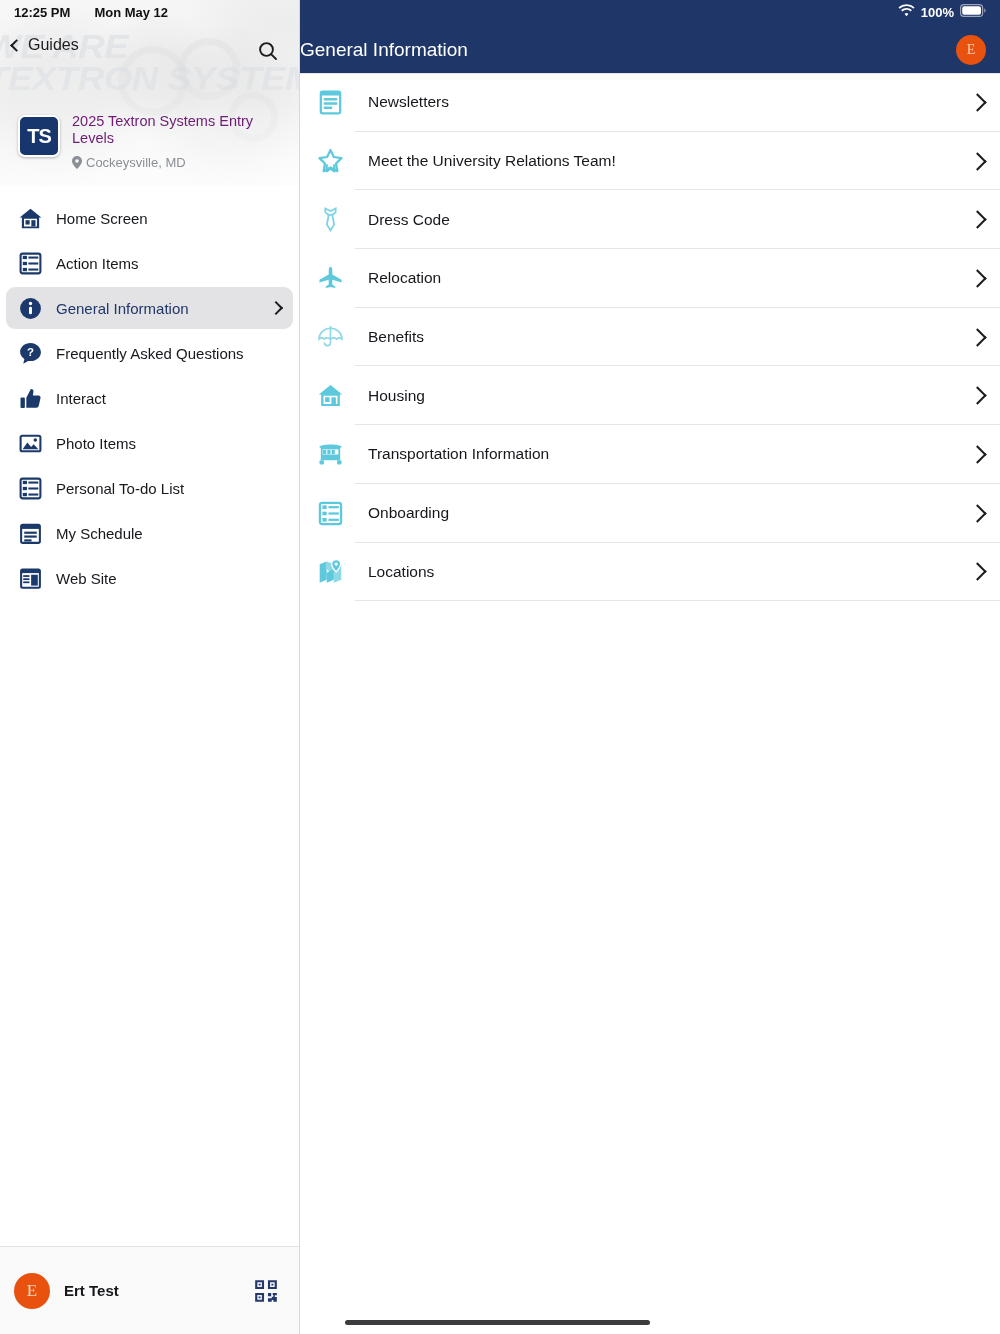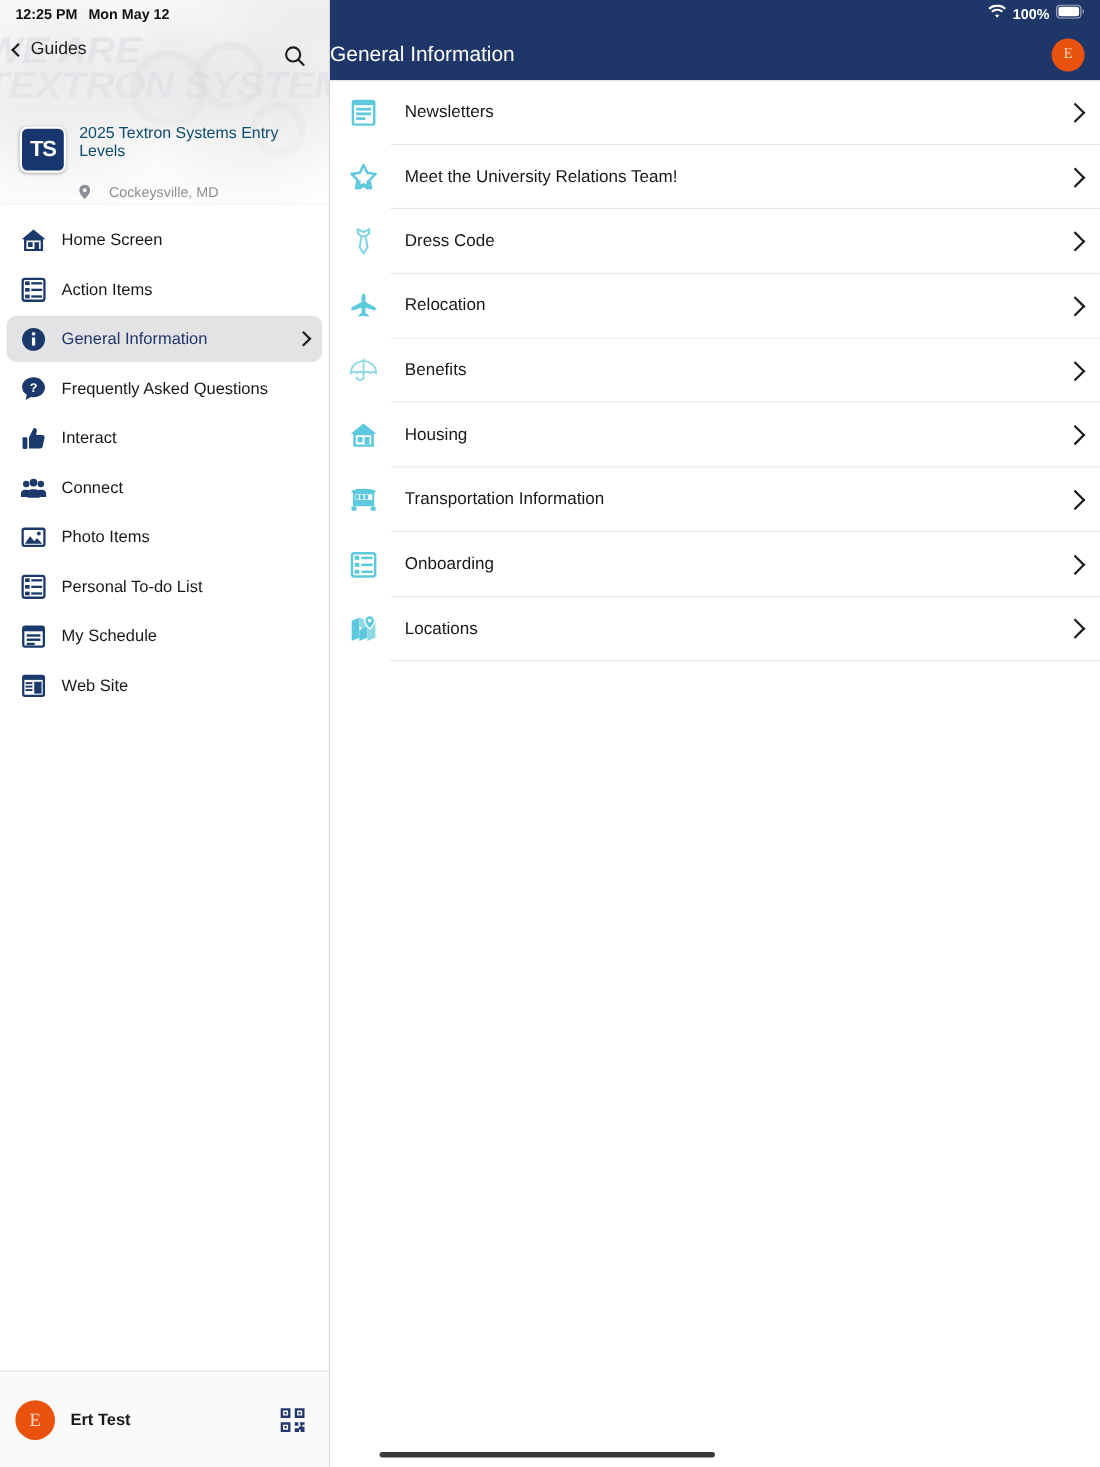--- a/index.html
+++ b/index.html
@@ -54,21 +54,21 @@
     color: rgba(120,132,150,.42);
     white-space: nowrap;
     font-family: "Liberation Sans", sans-serif;
     transform: scaleX(1.08);
     transform-origin: left top;
   }
   .hero-wordmark .l2 { display:block; }
 
   .sb-statusbar {
     position: absolute; top: 0; left: 0; right: 0; height: 24px;
-    display: flex; align-items: center; gap: 10px;
+    display: flex; align-items: center; gap: 24px;
     padding-left: 14px;
     font-size: 13px; font-weight: 700; color: #111;
     z-index: 5;
   }
   .sb-navrow {
     position: absolute; top: 36px; left: 0; right: 0; height: 40px;
     display: flex; align-items: flex-start; justify-content: space-between;
     padding: 0 16px 0 12px;
     z-index: 5;
   }
@@ -92,22 +92,22 @@
     width: 42px; height: 42px; border-radius: 7px;
     background: #17366e;
     border: 2.5px solid #ffffff;
     box-shadow: 0 1px 3px rgba(0,0,0,.28);
     display: flex; align-items: center; justify-content: center;
     color: #fff; font-weight: 700; font-size: 20px; letter-spacing: -1px;
     flex: 0 0 auto; margin-top: 2px;
     font-family: "Liberation Sans", sans-serif;
   }
   .guide-meta { display: flex; flex-direction: column; min-width: 0; }
-  .guide-title { font-size: 14.5px; line-height: 17px; color: #0c4a6e; font-weight: 400; }
-  .guide-loc { display:flex; align-items:center; gap:17px; margin-top: 20px; font-size: 13px; color: #8b8f96; }
+  .guide-title { font-size: 14.5px; line-height: 17px; color: #701a75; font-weight: 400; }
+  .guide-loc { display:flex; align-items:center; gap:4px; margin-top: 8px; font-size: 13px; color: #8b8f96; }
 
   .sb-menu { flex: 1 1 auto; padding-top: 8px; overflow: hidden; }
   .sb-item {
     position: relative;
     display: flex; align-items: center;
     height: 42px; margin: 3px 6px;
     padding: 0 12px 0 10px;
     border-radius: 9px;
     cursor: pointer;
   }
@@ -304,33 +304,20 @@
       <div class="sb-item">
         <span class="ico">
           <svg width="25" height="25" viewBox="0 0 24 24" fill="#1b3a6b">
             <rect x="2.4" y="11" width="4.2" height="10.2" rx="1"></rect>
             <path d="M8 11.2 12.2 3c1.9-.2 2.9 1.1 2.6 2.8L14.3 9h5.3c1.4 0 2.3 1.1 2 2.4l-1.6 7.4c-.2 1.2-1.1 2-2.3 2H8V11.2z"></path>
           </svg>
         </span>
         <span class="lbl">Interact</span>
       </div>
 
-      <div class="sb-item">
-        <span class="ico">
-          <svg width="25" height="25" viewBox="0 0 24 24" fill="#1b3a6b">
-            <circle cx="5.6" cy="8.6" r="2.8"></circle>
-              <circle cx="18.4" cy="8.6" r="2.8"></circle>
-              <circle cx="12" cy="7.4" r="3.4"></circle>
-            <path d="M1 20v-3.1c0-1.9 1.6-3.3 3.5-3.3h2.2c.9 0 1.7.3 2.3.9-.6.7-1 1.6-1 2.6V20H1z"></path>
-            <path d="M23 20v-3.1c0-1.9-1.6-3.3-3.5-3.3h-2.2c-.9 0-1.7.3-2.3.9.6.7 1 1.6 1 2.6V20H23z"></path>
-            <path d="M6.8 20.6v-3.4c0-2.2 1.9-3.9 4.1-3.9h2.2c2.2 0 4.1 1.7 4.1 3.9v3.4H6.8z"></path>
-          </svg>
-        </span>
-        <span class="lbl">Connect</span>
-      </div>
 
       <div class="sb-item">
         <span class="ico">
           <svg width="25" height="25" viewBox="0 0 24 24">
             <rect x="2.5" y="4.5" width="19" height="15" rx="1.6" fill="none" stroke="#1b3a6b" stroke-width="2"></rect>
             <path d="M4.4 17.5 9 11l3.6 4.4 2.4-2.8 4.6 4.9H4.4z" fill="#1b3a6b"></path>
             <circle cx="16.6" cy="8.6" r="1.7" fill="#1b3a6b"></circle>
           </svg>
         </span>
         <span class="lbl">Photo Items</span>

